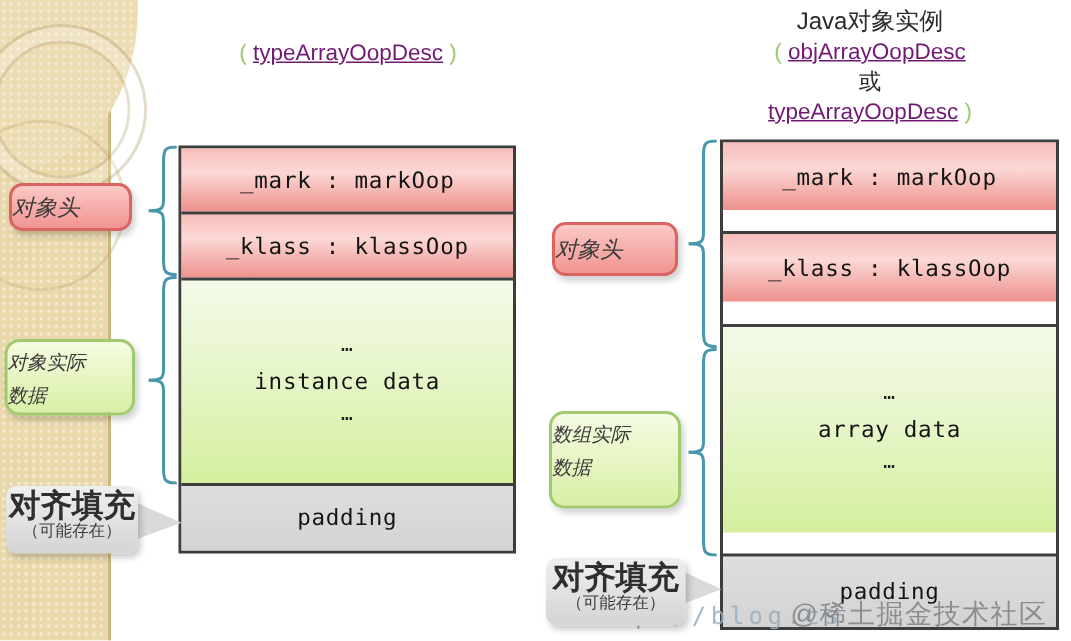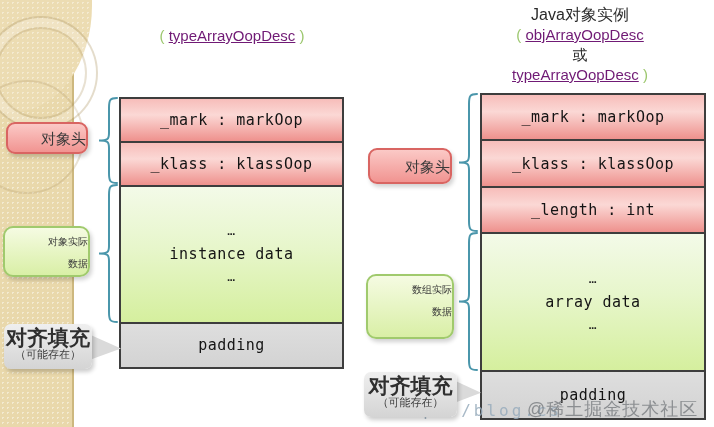--- a/index.html
+++ b/index.html
@@ -64,32 +64,32 @@
   .row-green{
     background:linear-gradient(180deg,#f3fae8 0%,#e7f6cb 45%,#d5ef9e 100%);
     flex-direction:column;justify-content:center;gap:9px;
   }
   .row-gray{background:linear-gradient(180deg,#dedede 0%,#d3d3d3 100%);}
   .ellipsis{font-size:13px;line-height:10px;color:#222;}
   
   .brace{position:absolute;z-index:3;}
   
   .tag{
-    position:absolute;z-index:4;box-sizing:border-box;text-align:right;
-    color:#3a3a3a;box-shadow:2px 3px 4px rgba(0,0,0,0.18);
+    position:absolute;z-index:4;box-sizing:border-box;text-align:left;
+    color:#3a3a3a;box-shadow:2px 3px 4px rgba(0,0,0,0.18);font-style:italic;
   }
   .tag-pink{
     background:linear-gradient(180deg,#fbc9c6 0%,#f19491 100%);
     border:2px solid #d96562;border-radius:9px;
     font-size:15px;
   }
   .tag-green{
     background:linear-gradient(180deg,#f5fbe2 0%,#d9efa6 100%);
     border:2px solid #a0ca6d;border-radius:10px;
-    font-size:10px;line-height:22px;
+    font-size:13px;line-height:22px;
   }
   #left-tag-header{left:6px;top:122px;width:82px;height:32px;line-height:29px;}
   #left-tag-data{left:3px;top:226px;width:87px;height:51px;padding-top:3px;}
   #right-tag-header{left:368px;top:148px;width:84px;height:36px;line-height:33px;}
   #right-tag-data{left:366px;top:274px;width:88px;height:65px;padding-top:3px;}
   
   .callout{
     position:absolute;z-index:6;box-sizing:border-box;text-align:center;
     background:linear-gradient(180deg,#efefef 0%,#d4d4d4 100%);
     border-radius:7px;color:#2f2f2f;
@@ -174,21 +174,20 @@
   <div class="or-line">或</div>
   <div class="sub-line">
     <span class="green-link">typeArrayOopDesc</span>
     <span class="paren">)</span>
   </div>
 </div>
 
 <div class="membox" id="right-box">
   <div class="mrow row-pink" style="height:45px;">_mark : markOop</div>
   <div class="mrow row-pink" style="height:47px;">_klass : klassOop</div>
-  <div class="mrow row-pink" style="height:47px;">_length : int</div>
   <div class="mrow row-green" style="height:139px;">
     <span class="ellipsis">…</span>
     <span>array data</span>
     <span class="ellipsis">…</span>
   </div>
   <div class="mrow row-gray" style="height:49px;">padding</div>
 </div>
 
 <svg class="brace" style="left:456px;top:93px;" width="22" height="139">
   <path d="M21 1 C14 1 13 3 13 11 L13 62 C13 68 12 69.5 3 69.5 C12 69.5 13 71 13 77 L13 128 C13 136 14 138 21 138" fill="none" stroke="#4a96ab" stroke-width="2" stroke-linecap="round"></path>

